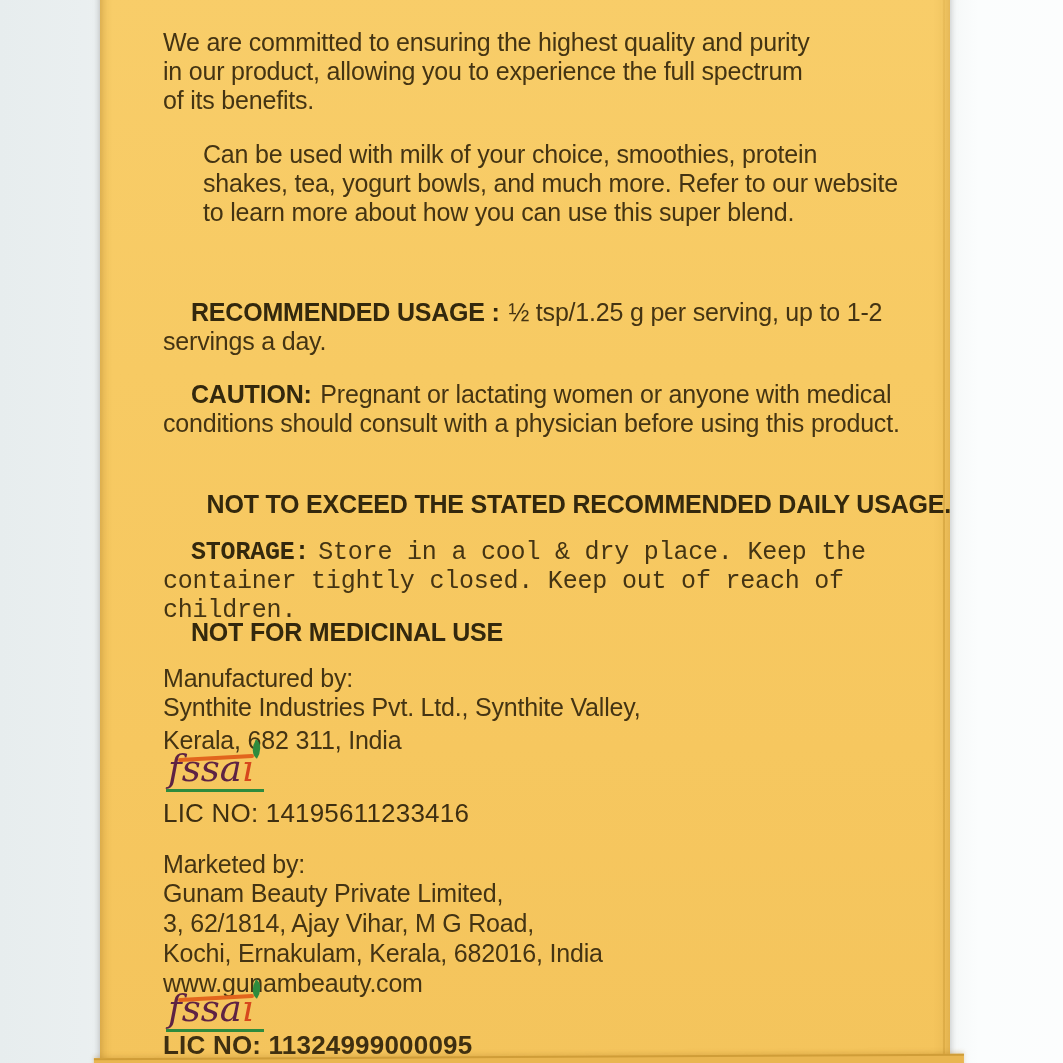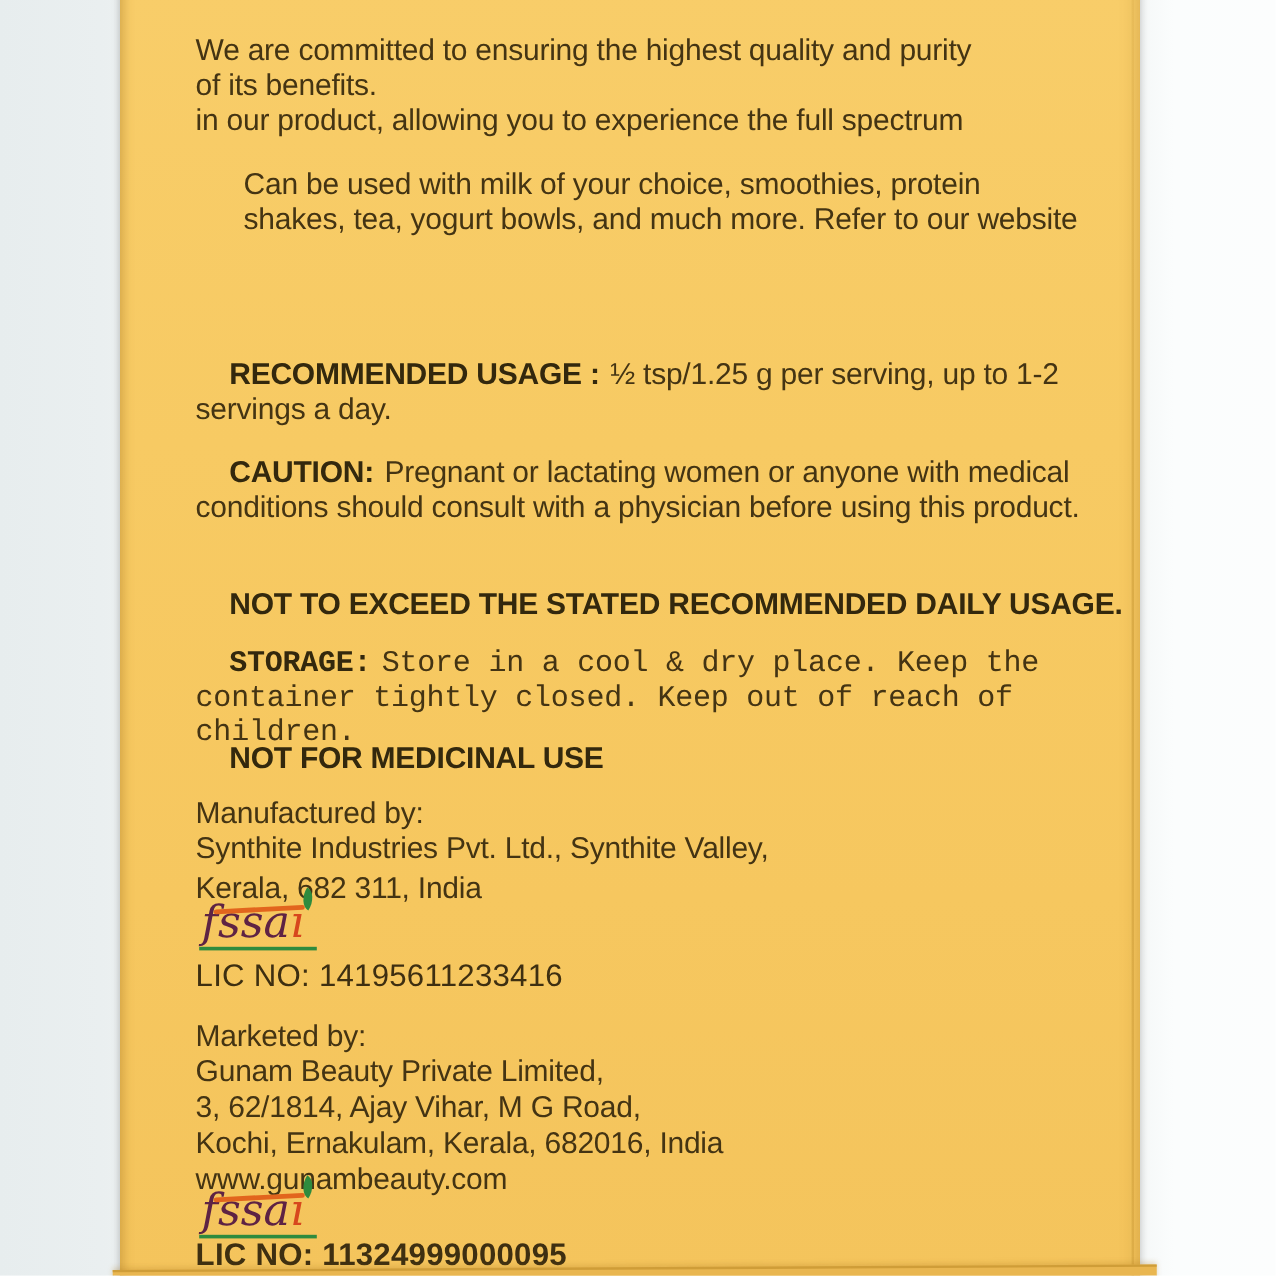--- a/index.html
+++ b/index.html
@@ -97,38 +97,39 @@
 </style>
 </head>
 <body>
 
 <div class="scene">
 
   <div class="panel">
 
     <div class="tb" style="top:36px;">
       <div>We are committed to ensuring the highest quality and purity</div>
+      <div>in our product, allowing you to experience the full spectrum</div>
       <div>of its benefits.</div>
-      <div>in our product, allowing you to experience the full spectrum</div>
     </div>
 
     <div class="tb" style="top:148px;margin-left:40px;">
       <div>Can be used with milk of your choice, smoothies, protein</div>
       <div>shakes, tea, yogurt bowls, and much more. Refer to our website</div>
+      <div>to learn more about how you can use this super blend.</div>
     </div>
 
     <div class="tb" style="top:306px;">
       <span class="b lbl">RECOMMENDED USAGE :</span><span>½ tsp/1.25 g per serving, up to 1-2 servings a day.</span>
     </div>
 
     <div class="tb" style="top:388px;">
       <span class="b lbl">CAUTION:</span><span>Pregnant or lactating women or anyone with medical conditions should consult with a physician before using this product.</span>
     </div>
 
-    <div class="tb b" style="top:498px;">NOT TO EXCEED THE STATED RECOMMENDED DAILY USAGE.</div>
+    <div class="tb b" style="top:498px;text-align:right;">NOT TO EXCEED THE STATED RECOMMENDED DAILY USAGE.</div>
 
     <div class="tb" style="top:546px;font-family:Liberation Mono, monospace;">
       <span class="b lbl">STORAGE:</span><span>Store in a cool &amp; dry place. Keep the container tightly closed. Keep out of reach of children.</span>
     </div>
 
     <div class="tb b" style="top:626px;">NOT FOR MEDICINAL USE</div>
 
     <div class="tb" style="top:672px;">
       <div>Manufactured by:</div>
       <div>Synthite Industries Pvt. Ltd., Synthite Valley,</div>

